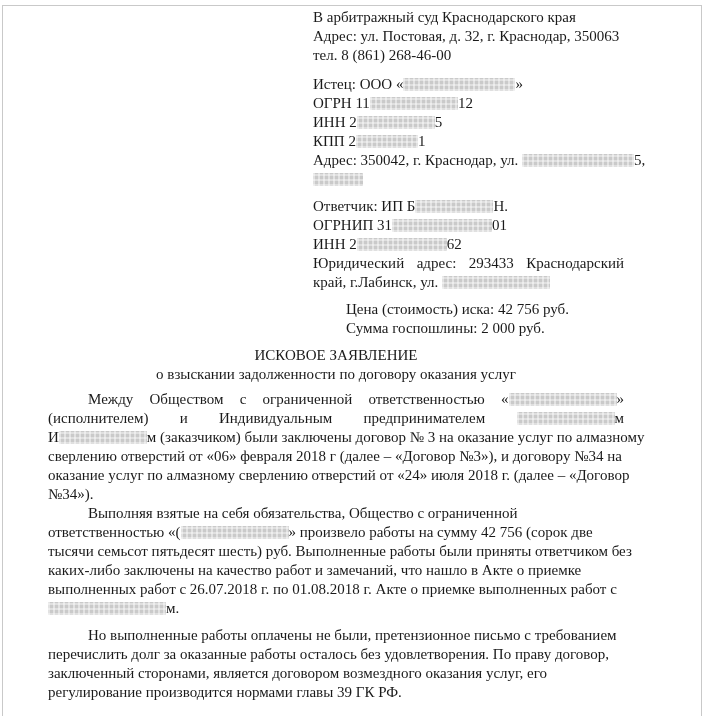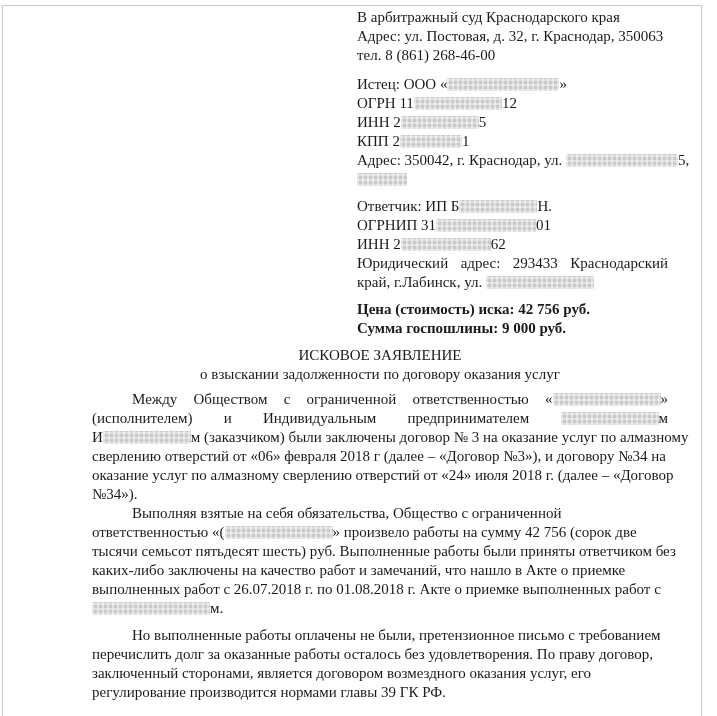--- a/index.html
+++ b/index.html
@@ -15,38 +15,38 @@
   .page {
     box-sizing: border-box;
     position: absolute;
     left: 2px;
     top: 5px;
     width: 700px;
     height: 711px;
     background: #ffffff;
     border: 1px solid #c9c9c9;
     border-bottom: none;
-    padding: 2px 30px 0 89px;
+    padding: 2px 30px 0 45px;
     overflow: hidden;
   }
   .line {
     font-size: 15px;
     line-height: 19px;
     white-space: nowrap;
   }
   .just {
     white-space: normal;
     text-align: justify;
     text-align-last: justify;
   }
   .right-col {
     margin-left: 265px;
     width: 311px;
   }
-  .price .line { font-weight: bold; }
+  .price .line { font-weight: normal; margin-left: 33px; }
   .title-block { text-align: center; width: 576px; }
   .title-block .line { white-space: normal; }
   .para { width: 576px; }
   .para .line:first-child { text-indent: 40px; }
   .redact {
     display: inline-block;
     height: 13px;
     vertical-align: -2px;
     background-color: #d2d2d2;
     background-image:
@@ -85,21 +85,21 @@
       <div class="line">ОГРНИП 31<span class="redact" style="width: 100px;"></span>01</div>
       <div class="line">ИНН 2<span class="redact" style="width: 90px;"></span>62</div>
       <div class="line just">Юридический адрес: 293433 Краснодарский</div>
       <div class="line">край, г.Лабинск,  ул. <span class="redact" style="width: 108px;"></span></div>
     </div>
 
   <div class="sp" style="height:8px"></div>
 
   <div class="right-col price">
       <div class="line">Цена (стоимость) иска: 42 756 руб.</div>
-      <div class="line">Сумма госпошлины: 9 000 руб.</div>
+      <div class="line">Сумма госпошлины: 2 000 руб.</div>
     </div>
 
   <div class="sp" style="height:8px"></div>
 
   <div class="title-block">
       <div class="line">ИСКОВОЕ ЗАЯВЛЕНИЕ</div>
       <div class="line">о взыскании задолженности по договору оказания услуг</div>
     </div>
 
   <div class="sp" style="height:6px"></div>

